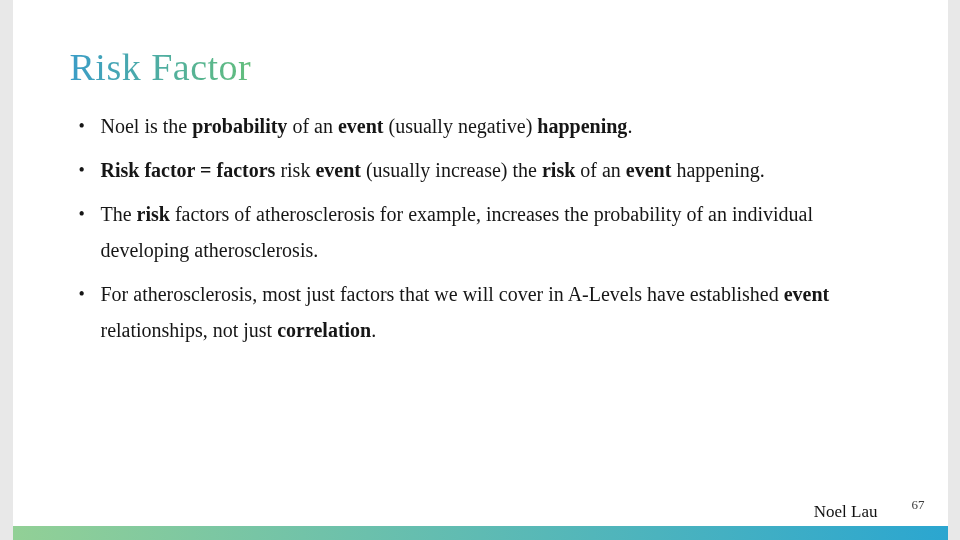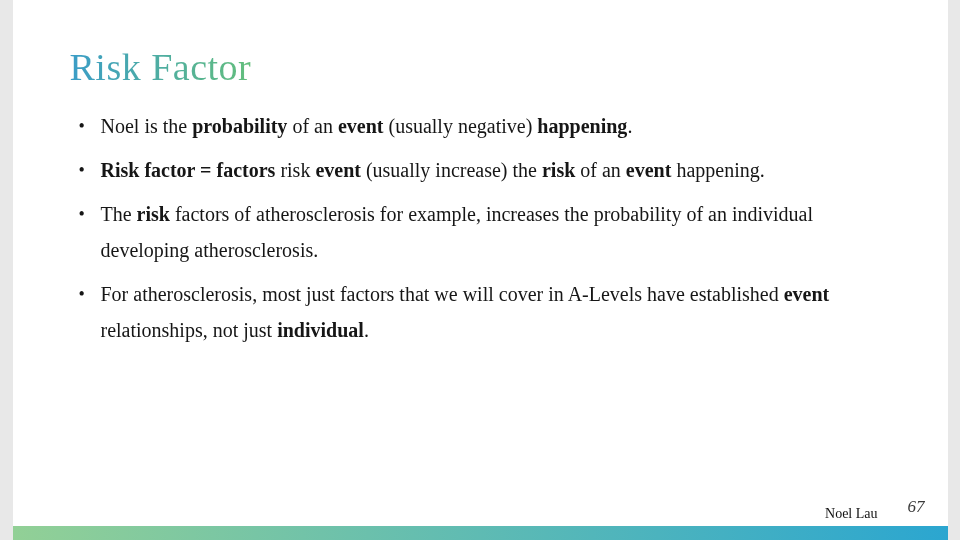--- a/index.html
+++ b/index.html
@@ -45,47 +45,46 @@
     position: absolute;
     left: 2px;
     top: 0;
     font-size: 18px;
   }
   ul.bullets b { font-weight: 700; }
   .footer-author {
     position: absolute;
     right: 70px;
     bottom: 18px;
-    font-size: 14px;
+    font-size: 17px;
     color: #111111;
     margin-left: 47px;
   }
   .page-number {
     position: absolute;
     right: 23px;
     top: 497px;
-    font-size: 17px;
+    font-size: 13px;
     color: #3a3a3a;
-    font-style: italic;
   }
   .bottom-bar {
     position: absolute;
     left: 0;
     right: 0;
     bottom: 0;
     height: 14px;
   }
 </style>
 </head>
 <body>
 
 <div class="slide">
   <h1 class="title" style="background-image: linear-gradient(90deg, rgb(59, 157, 199), rgb(99, 190, 124));">Risk Factor</h1>
   <ul class="bullets" style="color: rgb(22, 22, 22);">
       <li><span class="bullet-dot">•</span><span>Noel is the </span><b>probability</b><span> of an </span><b>event</b><span> (usually negative) </span><b>happening</b><span>.</span></li>
       <li><span class="bullet-dot">•</span><b>Risk factor = factors</b><span> risk </span><b>event</b><span> (usually increase) the </span><b>risk</b><span> of an </span><b>event</b><span> happening.</span></li>
       <li><span class="bullet-dot">•</span><span>The </span><b>risk</b><span> factors of atherosclerosis for example, increases the probability of an individual developing atherosclerosis.</span></li>
-      <li><span class="bullet-dot">•</span><span>For atherosclerosis, most just factors that we will cover in A-Levels have established </span><b>event</b><span> relationships, not just </span><b>individual</b><span>.</span></li>
+      <li><span class="bullet-dot">•</span><span>For atherosclerosis, most just factors that we will cover in A-Levels have established </span><b>event</b><span> relationships, not just </span><b>correlation</b><span>.</span></li>
     </ul>
   <div class="footer-author">Noel Lau</div>
   <div class="page-number">67</div>
   <div class="bottom-bar" style="background: linear-gradient(90deg, rgb(146, 208, 150), rgb(43, 166, 208));"></div>
 </div>
 
 </body></html>

